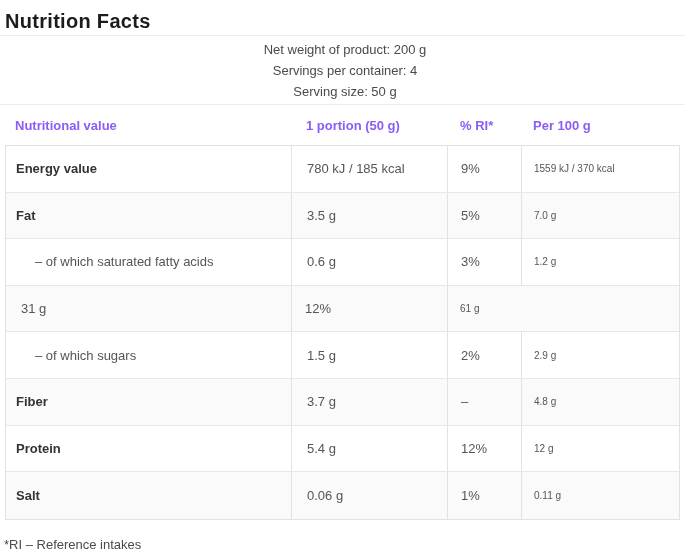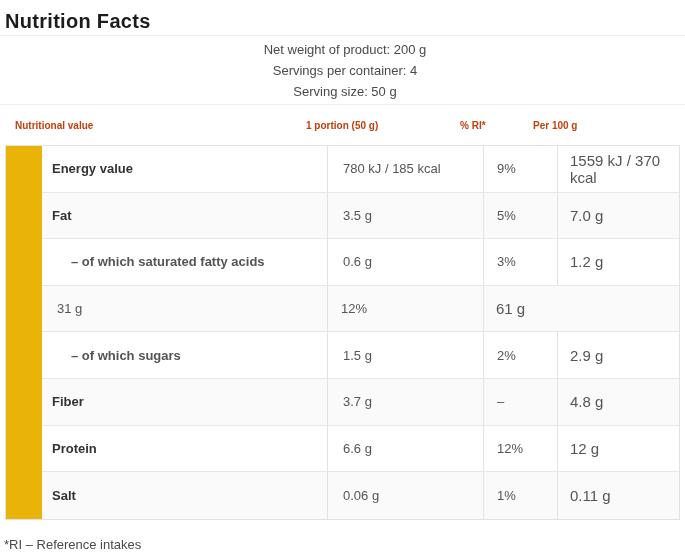--- a/index.html
+++ b/index.html
@@ -33,35 +33,34 @@
     font-size: 13px;
     line-height: 21px;
     color: #4a4a4a;
   }
 
   .thead {
     height: 40px;
     display: grid;
     grid-template-columns: 291px 156px 74px 1fr;
     align-items: center;
-    font-size: 10px;
+    font-size: 13px;
     font-weight: 700;
-    color: #c2410c;
+    color: #8b5cf6;
   }
   .thead .th { padding-left: 15px; }
   .thead .th.c1 { padding-left: 15px; }
   .thead .th.c3 { padding-left: 13px; }
   .thead .th.c4 { padding-left: 12px; }
 
   .ntable {
     margin-left: 5px;
     width: 675px;
     border: 1px solid #e2e2e2;
     background: #eab308;
-    padding-left: 36px;
   }
   .t-row {
     display: grid;
     grid-template-columns: 285px 156px 74px 1fr;
     height: 46.6px;
     align-items: center;
     background: #ffffff;
   }
   .t-row:not(:last-child) { border-bottom: 1px solid #e7e7e7; }
   .t-row.alt { background: #fafafa; }
@@ -69,26 +68,26 @@
   .t-cell + .t-cell { border-left: 1px solid #e2e2e2; }
 
   .t-cell.name {
     padding-left: 10px;
     font-size: 13px;
     font-weight: 700;
     color: #333333;
   }
   .t-row.sub .t-cell.name {
     padding-left: 29px;
-    font-weight: 700;
+    font-weight: 400;
     color: #555555;
   }
   .t-cell.portion { padding-left: 15px; font-size: 13px; color: #555555; }
   .t-cell.ri      { padding-left: 13px; font-size: 13px; color: #555555; }
-  .t-cell.per100  { padding-left: 12px; font-size: 15px; color: #555555; }
+  .t-cell.per100  { padding-left: 12px; font-size: 10px; color: #555555; }
 
   .footnote {
     margin: 17px 0 0 4px;
     font-size: 13px;
     color: #4a4a4a;
   }
 </style>
 </head>
 <body>
 
@@ -150,21 +149,21 @@
 
     <div class="t-row alt">
       <div class="t-cell name">Fiber</div>
       <div class="t-cell portion">3.7 g</div>
       <div class="t-cell ri">–</div>
       <div class="t-cell per100">4.8 g</div>
     </div>
 
     <div class="t-row">
       <div class="t-cell name">Protein</div>
-      <div class="t-cell portion">6.6 g</div>
+      <div class="t-cell portion">5.4 g</div>
       <div class="t-cell ri">12%</div>
       <div class="t-cell per100">12 g</div>
     </div>
 
     <div class="t-row alt">
       <div class="t-cell name">Salt</div>
       <div class="t-cell portion">0.06 g</div>
       <div class="t-cell ri">1%</div>
       <div class="t-cell per100">0.11 g</div>
     </div>

